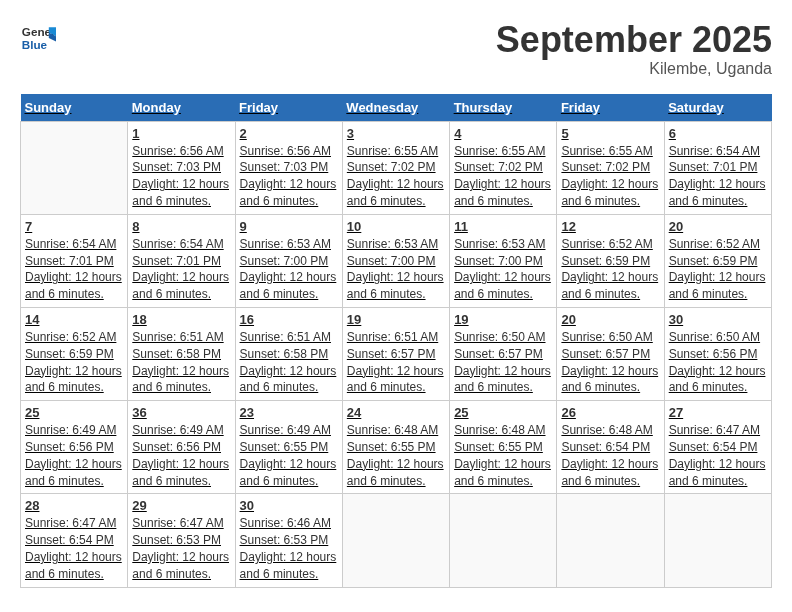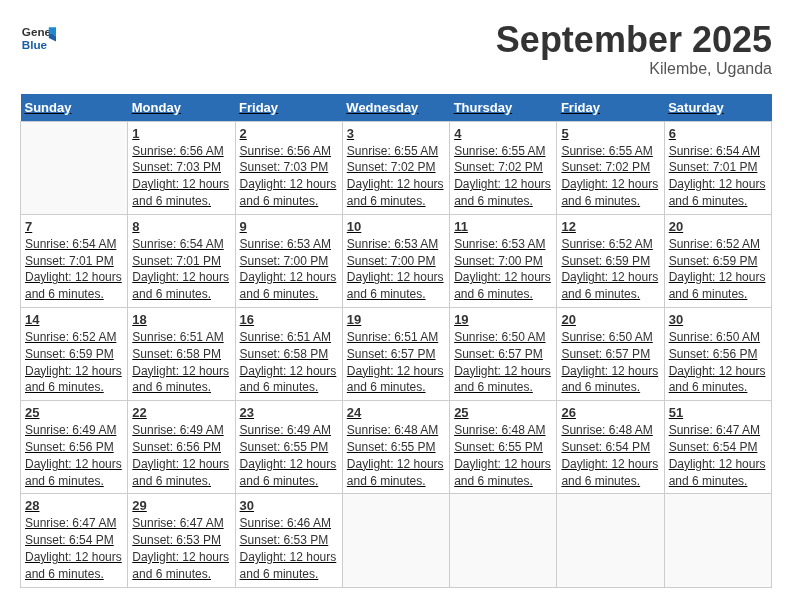--- a/index.html
+++ b/index.html
@@ -256,21 +256,21 @@
       </tr>
       <tr>
         <td>
           <span class="day-number">25</span>
           <div class="day-info" style="white-space: pre-line;">Sunrise: 6:49 AM
 Sunset: 6:56 PM
 Daylight: 12 hours
 and 6 minutes.</div>
         </td>
         <td>
-          <span class="day-number">22</span>
+          <span class="day-number">36</span>
           <div class="day-info" style="white-space: pre-line;">Sunrise: 6:49 AM
 Sunset: 6:56 PM
 Daylight: 12 hours
 and 6 minutes.</div>
         </td>
         <td>
           <span class="day-number">23</span>
           <div class="day-info" style="white-space: pre-line;">Sunrise: 6:49 AM
 Sunset: 6:55 PM
 Daylight: 12 hours
@@ -291,21 +291,21 @@
 and 6 minutes.</div>
         </td>
         <td>
           <span class="day-number">26</span>
           <div class="day-info" style="white-space: pre-line;">Sunrise: 6:48 AM
 Sunset: 6:54 PM
 Daylight: 12 hours
 and 6 minutes.</div>
         </td>
         <td>
-          <span class="day-number">51</span>
+          <span class="day-number">27</span>
           <div class="day-info" style="white-space: pre-line;">Sunrise: 6:47 AM
 Sunset: 6:54 PM
 Daylight: 12 hours
 and 6 minutes.</div>
         </td>
       </tr>
       <tr>
         <td>
           <span class="day-number">28</span>
           <div class="day-info" style="white-space: pre-line;">Sunrise: 6:47 AM

